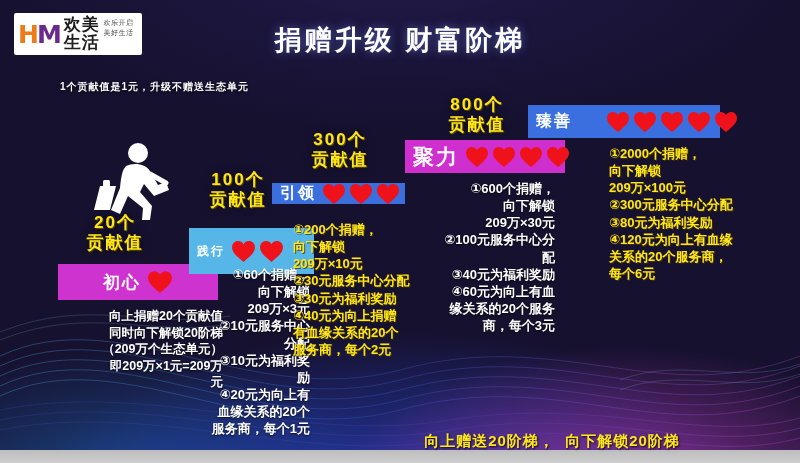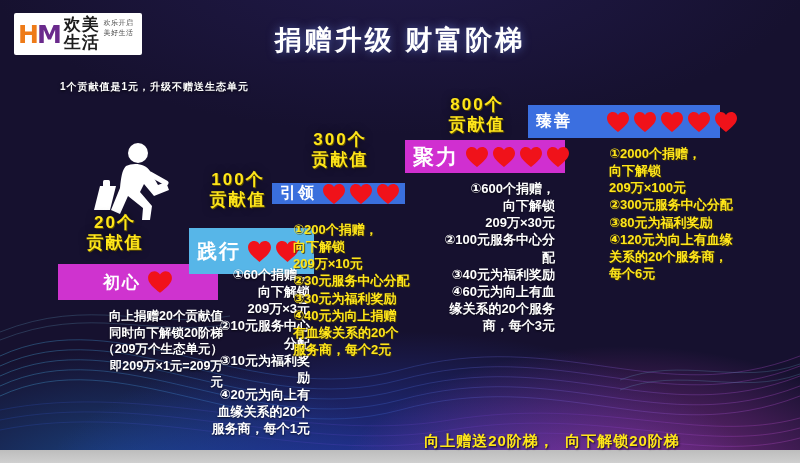--- a/index.html
+++ b/index.html
@@ -196,21 +196,21 @@
     </span>
   </div>
   <div class="detail white" style="left:58px;top:308px;width:165px;font-size:12.5px;">向上捐赠20个贡献值
 同时向下解锁20阶梯
 （209万个生态单元）
 即209万×1元=209万
 元</div>
 
   <div class="cap" style="left:182px;top:170px;width:112px;font-size:17px;">100个
 贡献值</div>
-  <div class="bar" style="left:189px;top:228px;width:125px;height:46px;background:#57b6e8;font-size:20px;">
+  <div class="bar" style="left:189px;top:228px;width:125px;height:46px;background:#57b6e8;font-size:12px;">
     <span class="name">践行</span>
     <span class="hearts">
       <svg class="heart" width="25" height="23" viewBox="0 0 24 22">
           <path d="M12 21 C6 16 1 12 1 7.2 C1 3.6 3.6 1 6.8 1 C9 1 10.9 2.2 12 4 C13.1 2.2 15 1 17.2 1 C20.4 1 23 3.6 23 7.2 C23 12 18 16 12 21 Z" fill="#f0121a"></path>
         </svg>
       <svg class="heart" width="25" height="23" viewBox="0 0 24 22">
           <path d="M12 21 C6 16 1 12 1 7.2 C1 3.6 3.6 1 6.8 1 C9 1 10.9 2.2 12 4 C13.1 2.2 15 1 17.2 1 C20.4 1 23 3.6 23 7.2 C23 12 18 16 12 21 Z" fill="#f0121a"></path>
         </svg>
     </span>
   </div>

